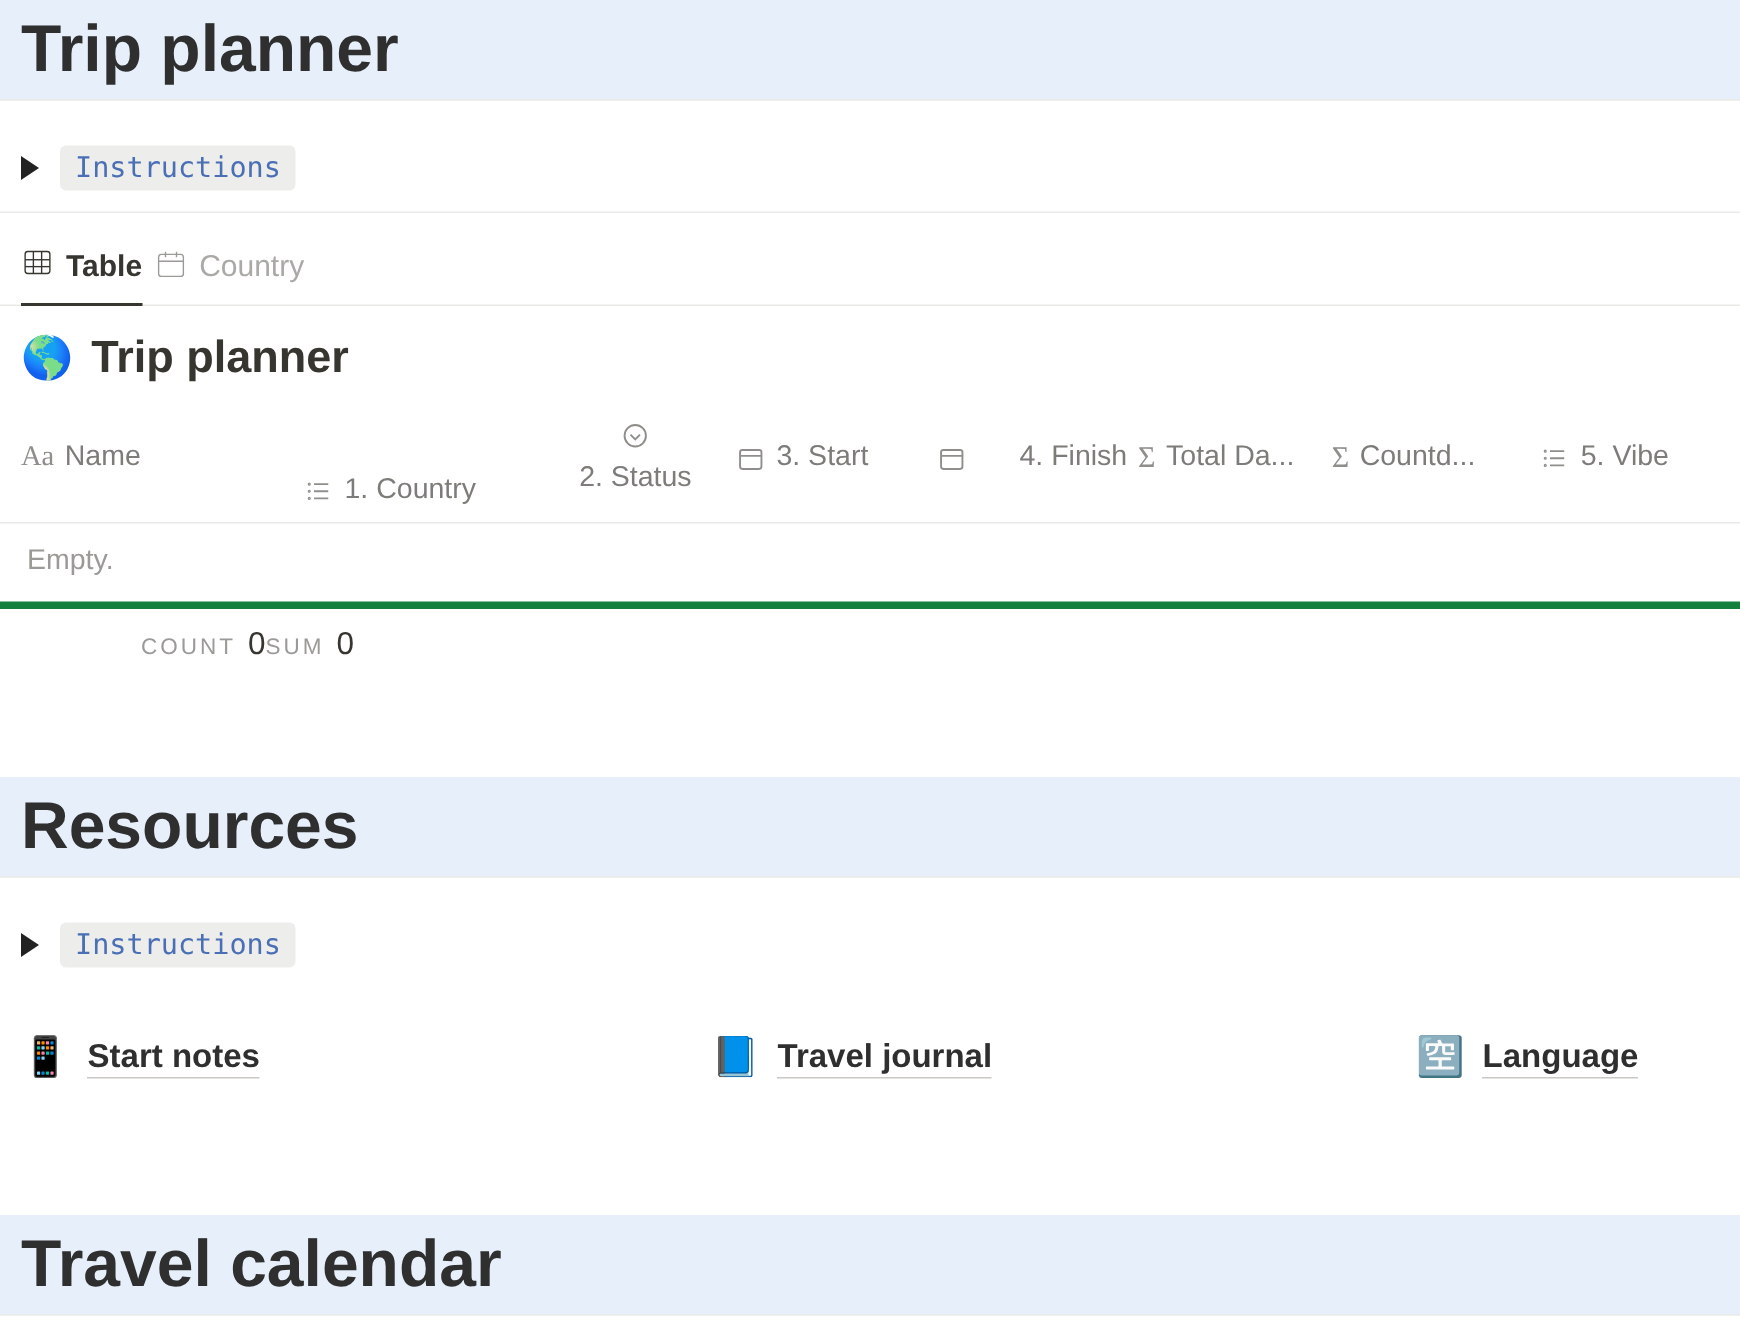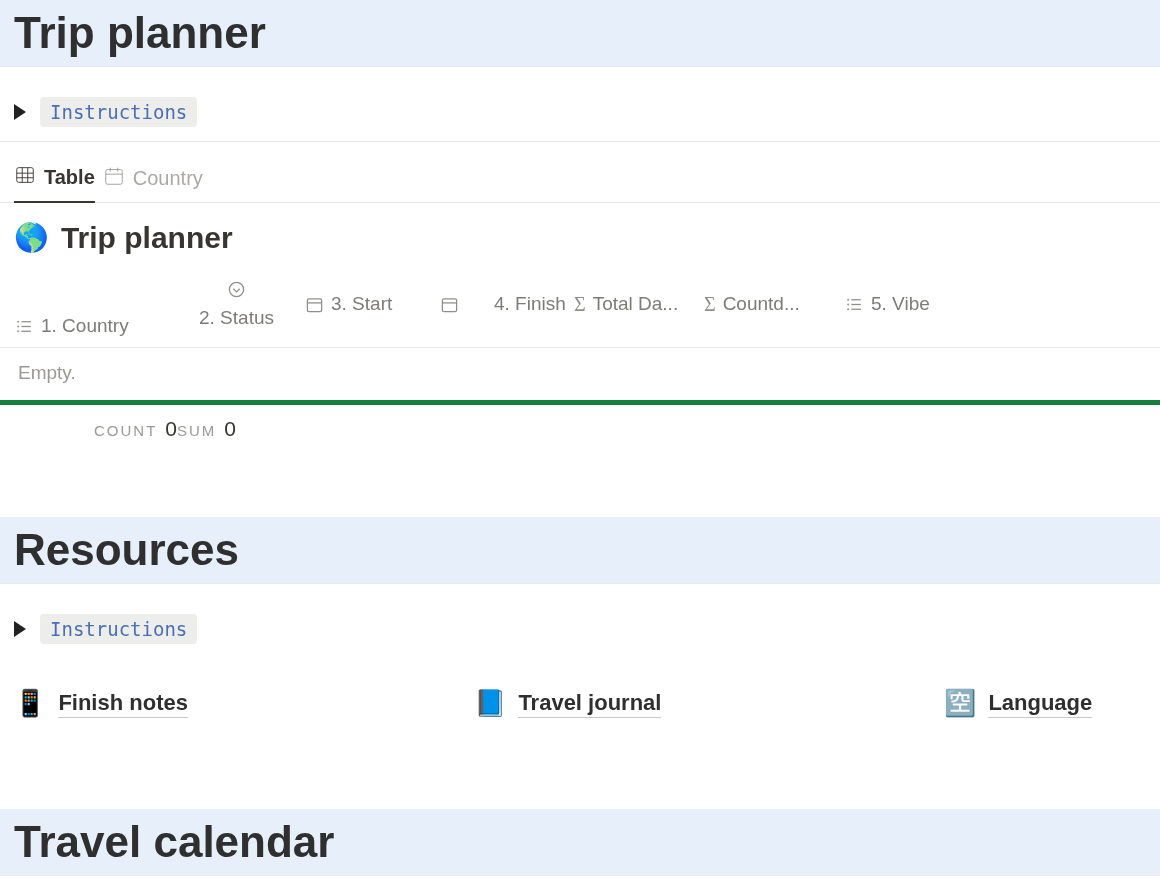--- a/index.html
+++ b/index.html
@@ -170,20 +170,24 @@
     <span>Country</span>
   </div>
 </div>
 
 <div class="db-title-row">
   <span class="globe">🌎</span>
   <span class="db-title">Trip planner</span>
 </div>
 
 <div class="table-head">
+  <div class="col col-name">
+    <span class="aa">Aa</span>
+    <span>Name</span>
+  </div>
   <div class="col col-country">
     <span class="cicon">
       <svg viewBox="0 0 24 24">
           <line x1="8" y1="6" x2="20" y2="6"></line>
           <line x1="8" y1="12" x2="20" y2="12"></line>
           <line x1="8" y1="18" x2="20" y2="18"></line>
           <circle cx="4" cy="6" r="0.5"></circle>
           <circle cx="4" cy="12" r="0.5"></circle>
           <circle cx="4" cy="18" r="0.5"></circle>
         </svg>
@@ -260,21 +264,21 @@
 </div>
 
 <div class="toggle-row" style="border-bottom:none;">
   <div class="toggle-arrow"></div>
   <span class="instructions-chip">Instructions</span>
 </div>
 
 <div class="resource-links">
   <div class="rlink">
     <span class="emoji">📱</span>
-    <span class="txt">Finish notes</span>
+    <span class="txt">Start notes</span>
   </div>
   <div class="rlink">
     <span class="emoji">📘</span>
     <span class="txt">Travel journal</span>
   </div>
   <div class="rlink">
     <span class="emoji">🈳</span>
     <span class="txt">Language</span>
   </div>
 </div>

